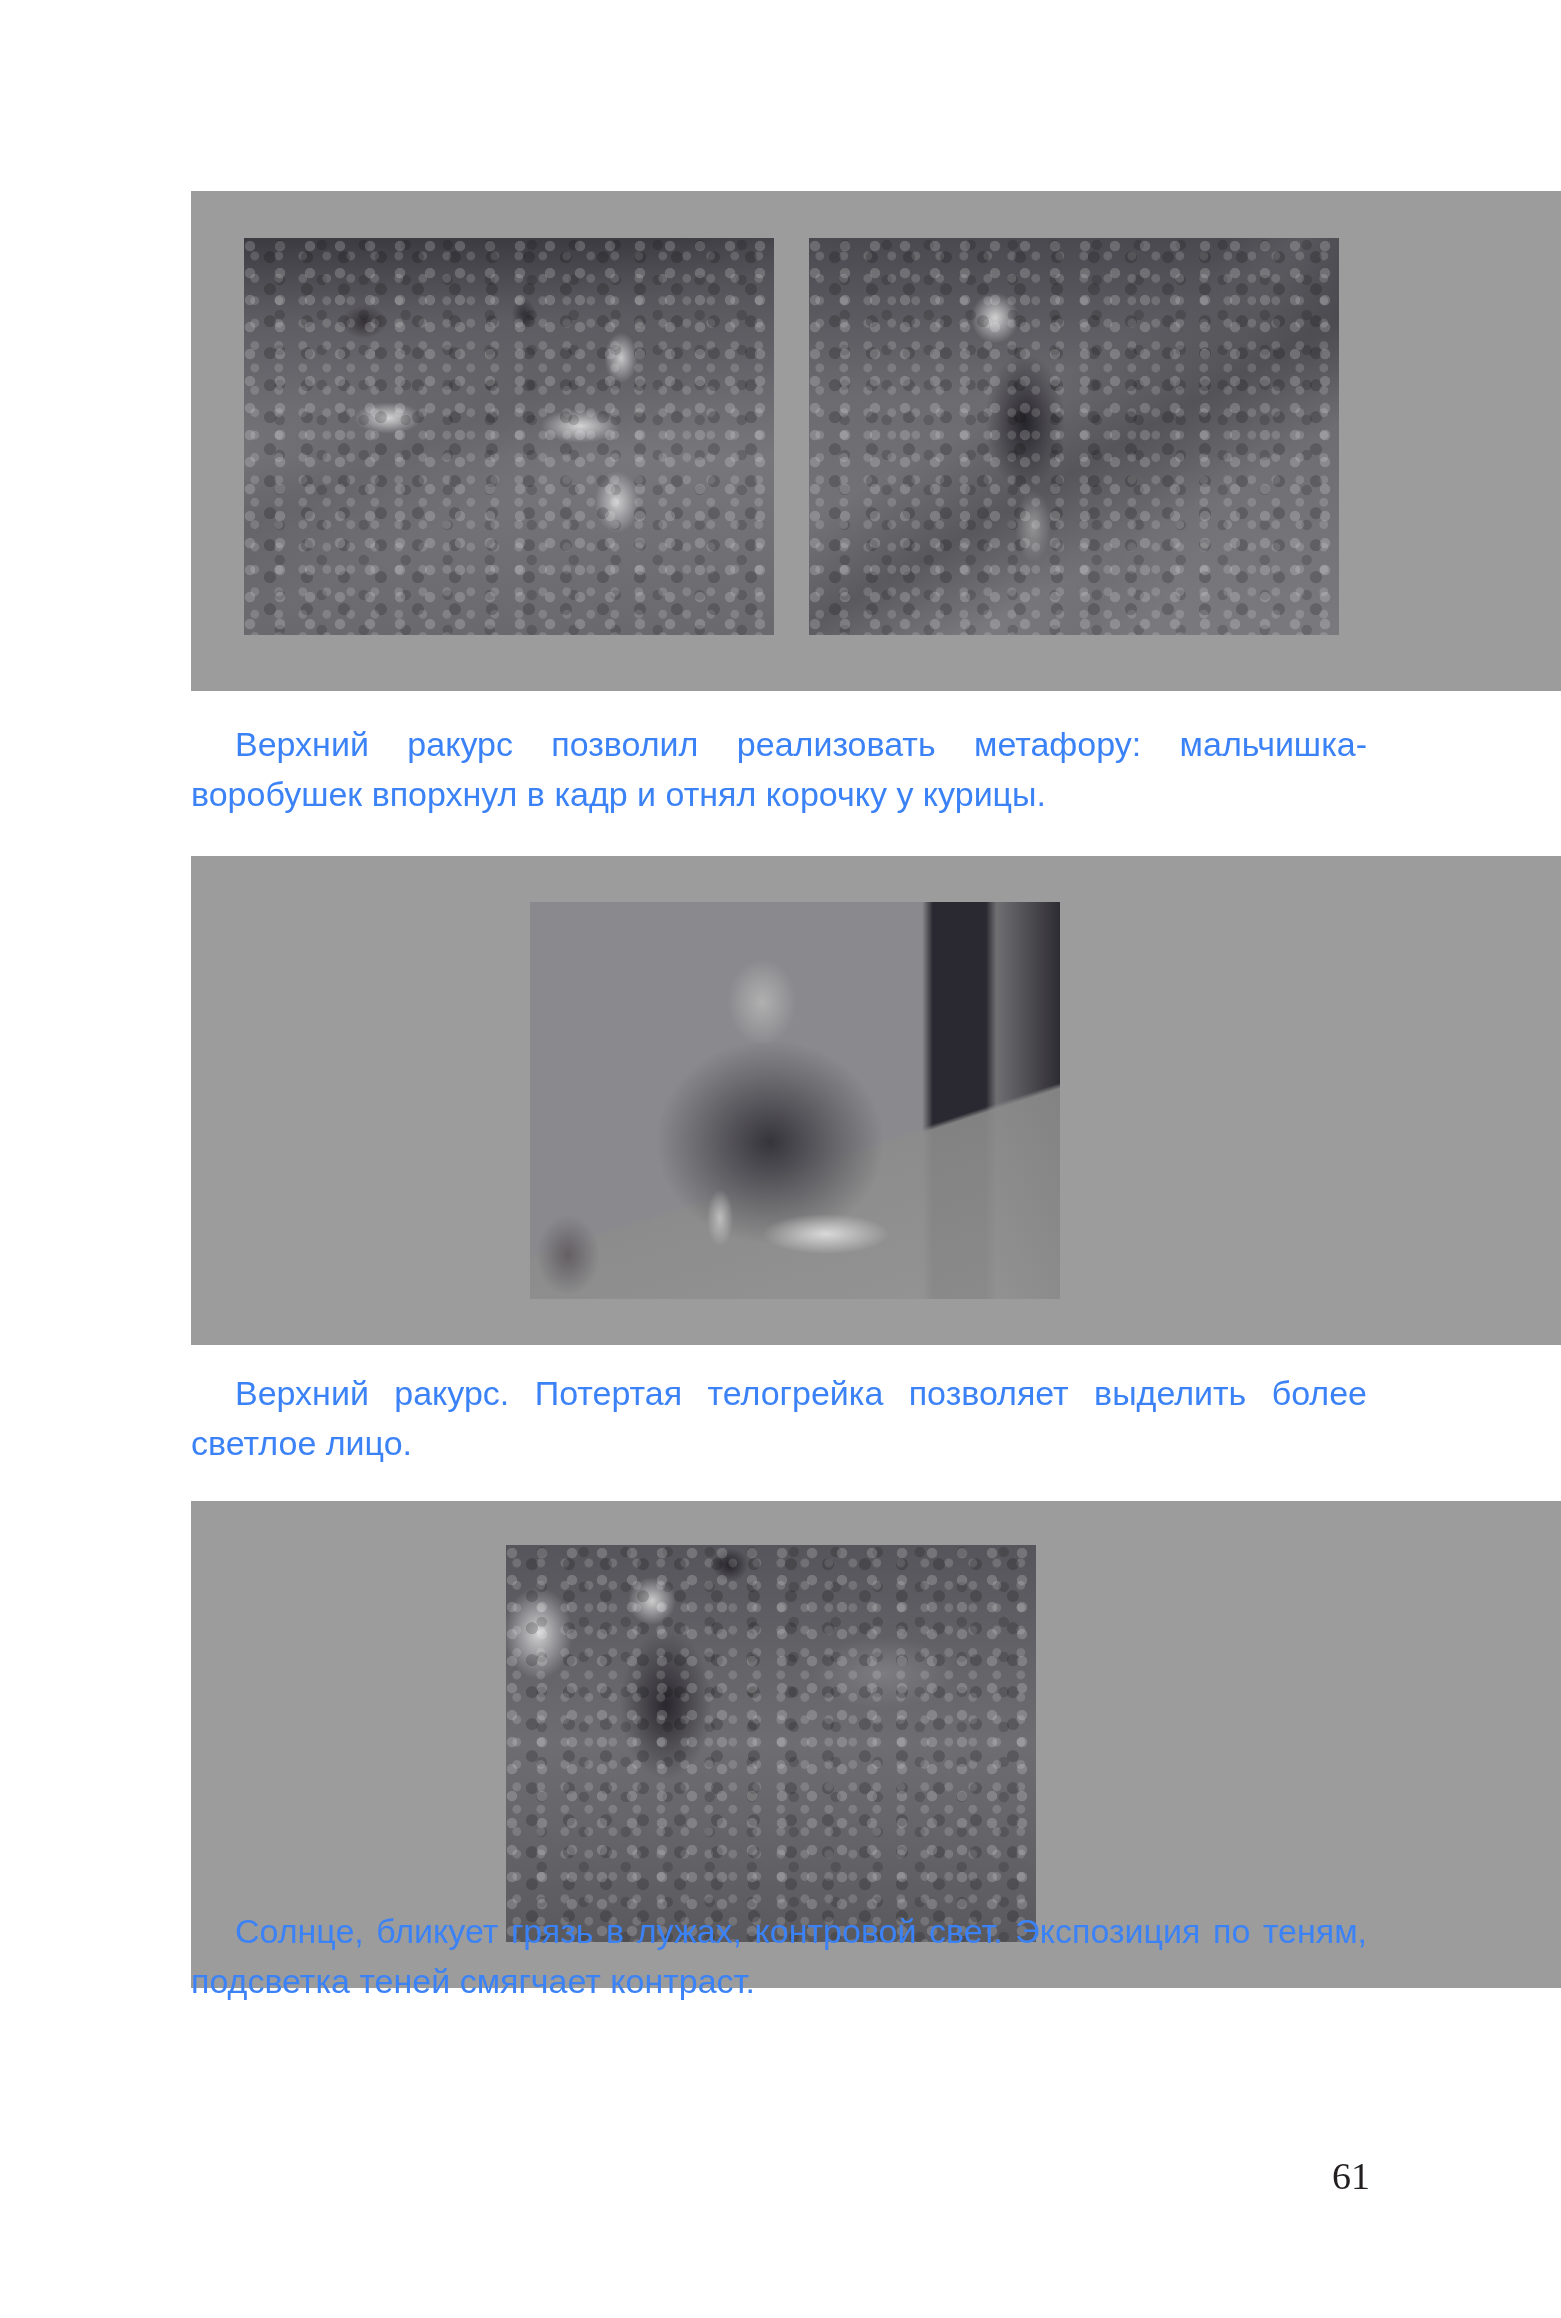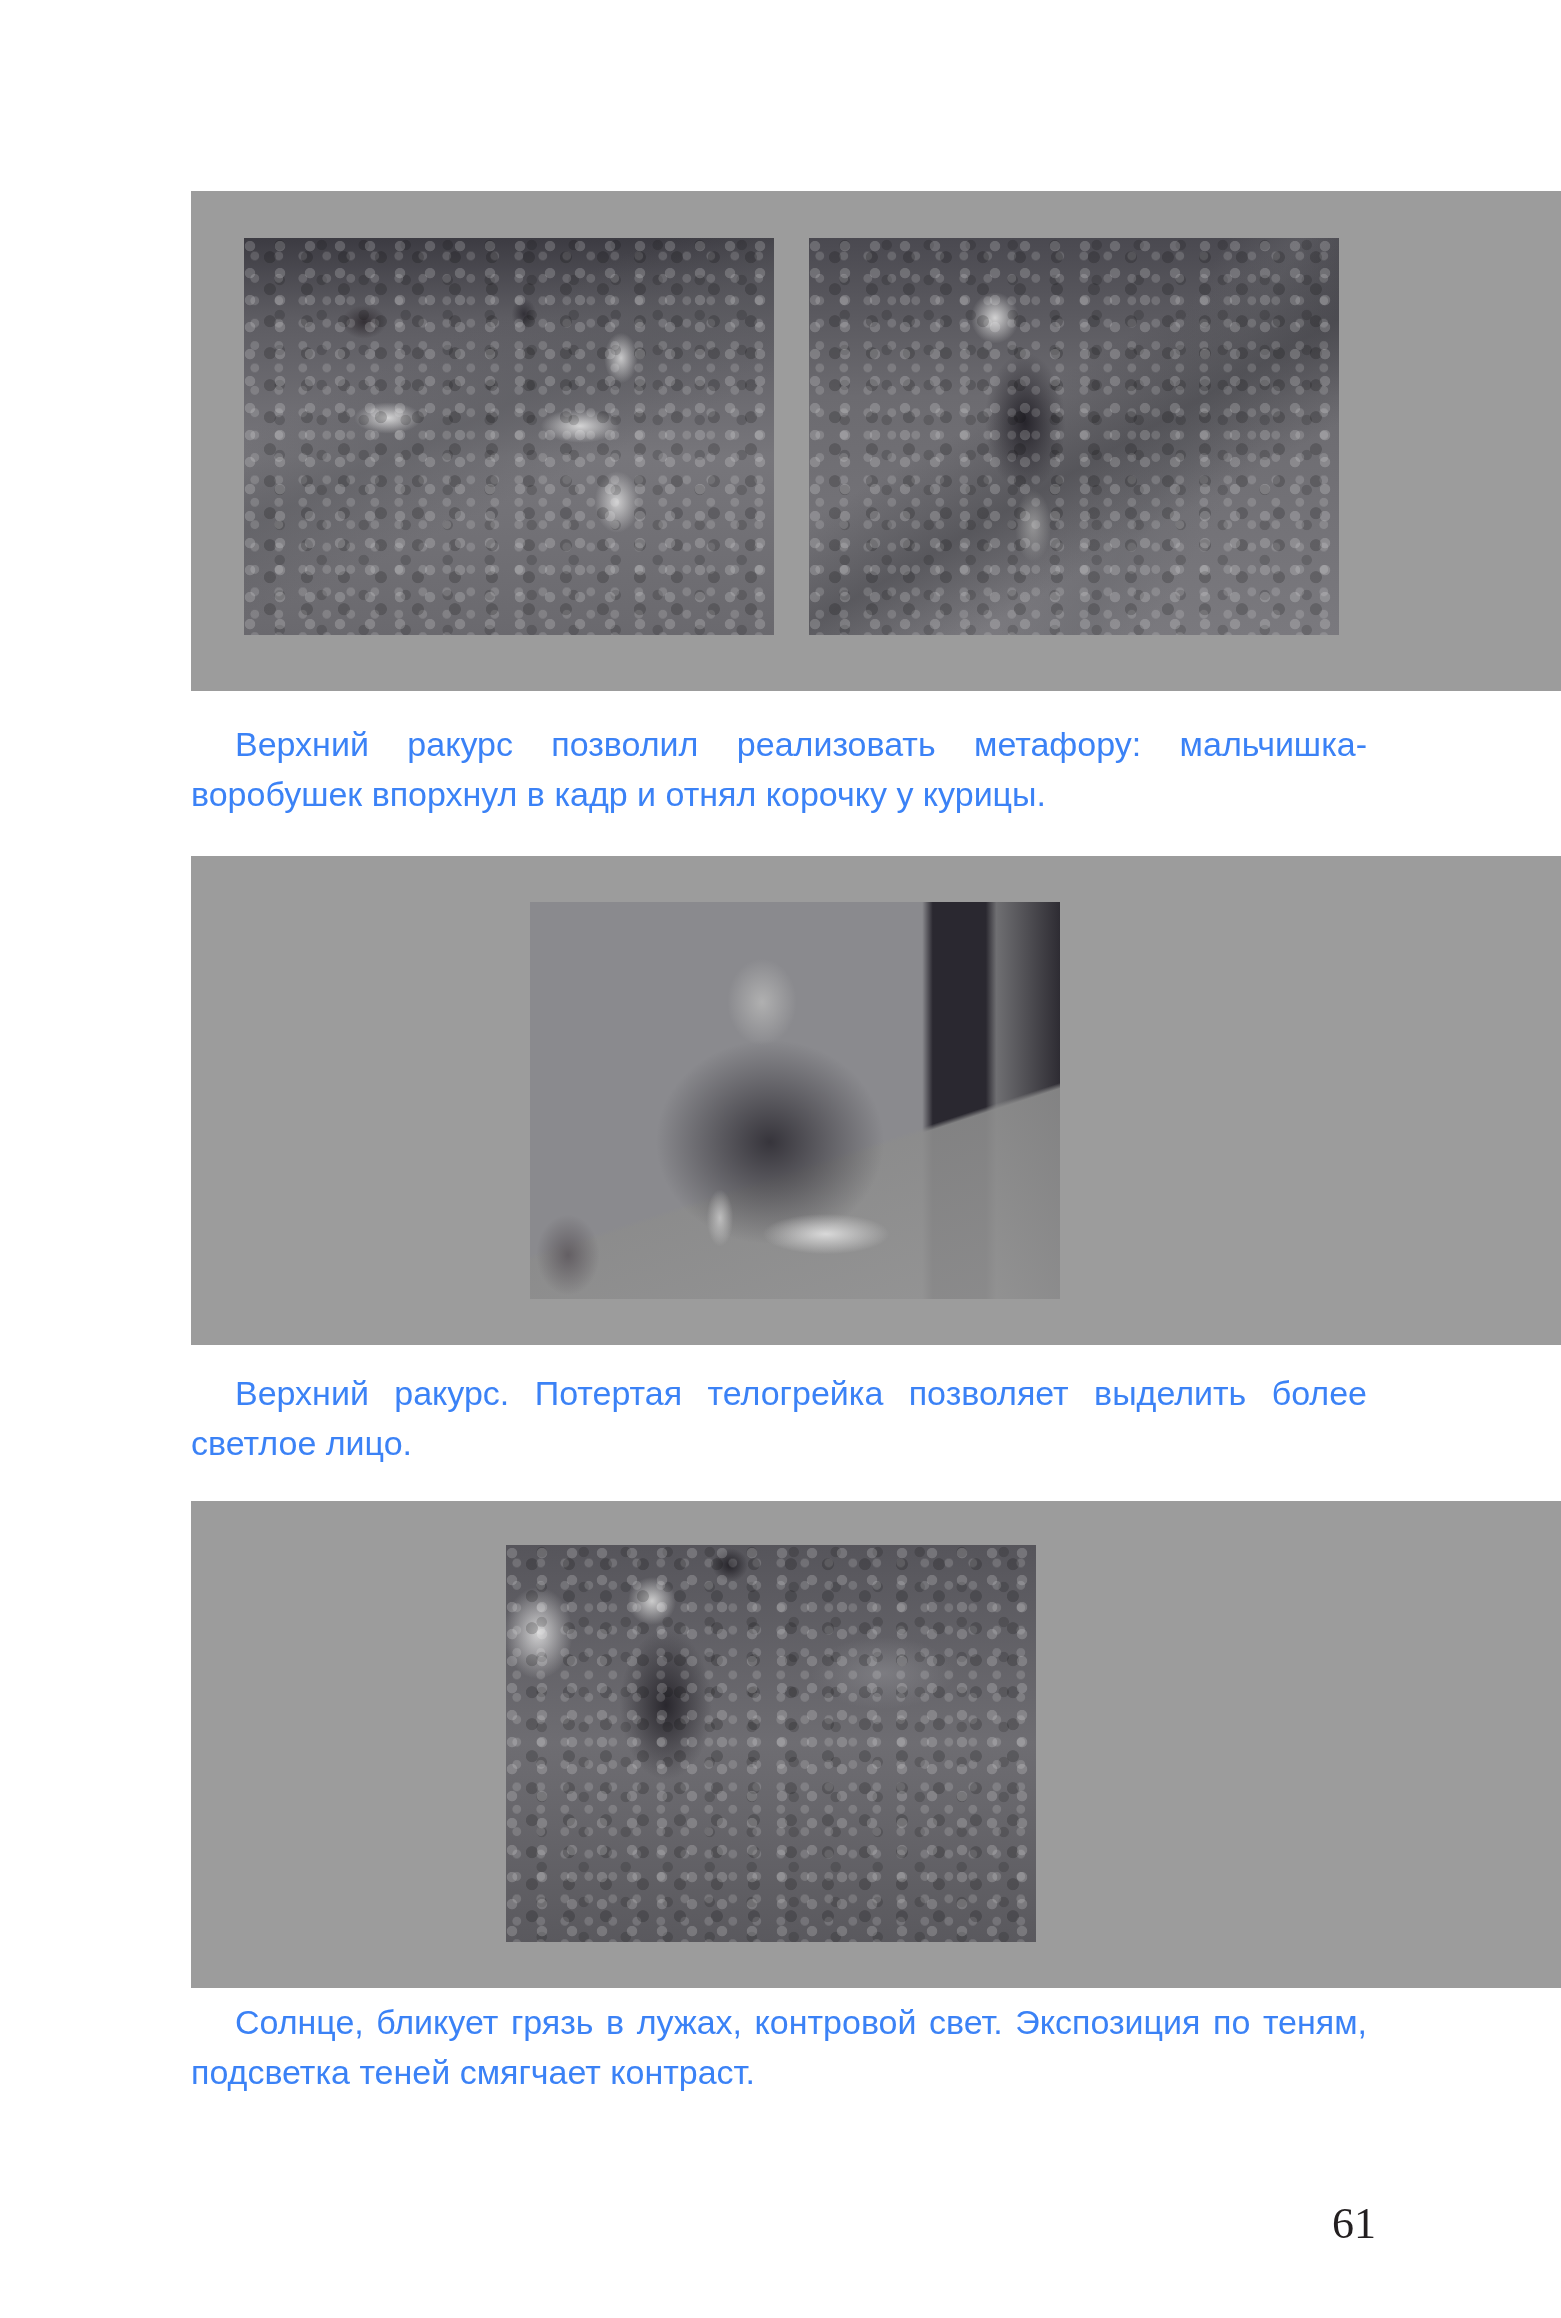--- a/index.html
+++ b/index.html
@@ -68,21 +68,21 @@
     position: absolute; left: 191px; width: 1176px;
     font-family: "Liberation Sans", sans-serif;
     font-size: 34px; line-height: 50px; color: #3b82f6;
     text-align: justify; text-align-last: left;
   }
   .caption p { margin: 0; text-indent: 44px; }
 
   .page-number {
     position: absolute; left: 1332px; top: 2154px;
     font-family: "Liberation Serif", serif;
-    font-size: 44px; line-height: 45px; color: #231f20; margin-top: 47px;
+    font-size: 38px; line-height: 45px; color: #231f20;
   }
 </style>
 </head>
 <body>
 
 <div class="panel" style="top:191px; height:500px;"></div>
 <div class="photo photo-a" style="left:244px; top:238px; width:530px; height:397px;">
   <span class="label">High-angle film still: chickens pecking on a cobbled, muddy yard</span>
 </div>
 <div class="photo photo-b" style="left:809px; top:238px; width:530px; height:397px;">
@@ -97,18 +97,18 @@
   <span class="label">Film still: man in a quilted jacket sitting at a table, hand to his forehead, glass and plate in front of him</span>
 </div>
 <div class="caption" style="top:1368px;">
   <p>Верхний ракурс. Потертая телогрейка позволяет выделить более светлое лицо.</p>
 </div>
 
 <div class="panel" style="top:1501px; height:487px;"></div>
 <div class="photo photo-d" style="left:506px; top:1545px; width:530px; height:397px;">
   <span class="label">Film still: small blond child eating, standing in sunlit muddy yard with puddles, chickens behind</span>
 </div>
-<div class="caption" style="top:1997px;">
+<div class="caption" style="top:1906px;">
   <p>Солнце, бликует грязь в лужах, контровой свет. Экспозиция по теням, подсветка теней смягчает контраст.</p>
 </div>
 
 <div class="page-number">61</div>
 
 
 </body></html>

